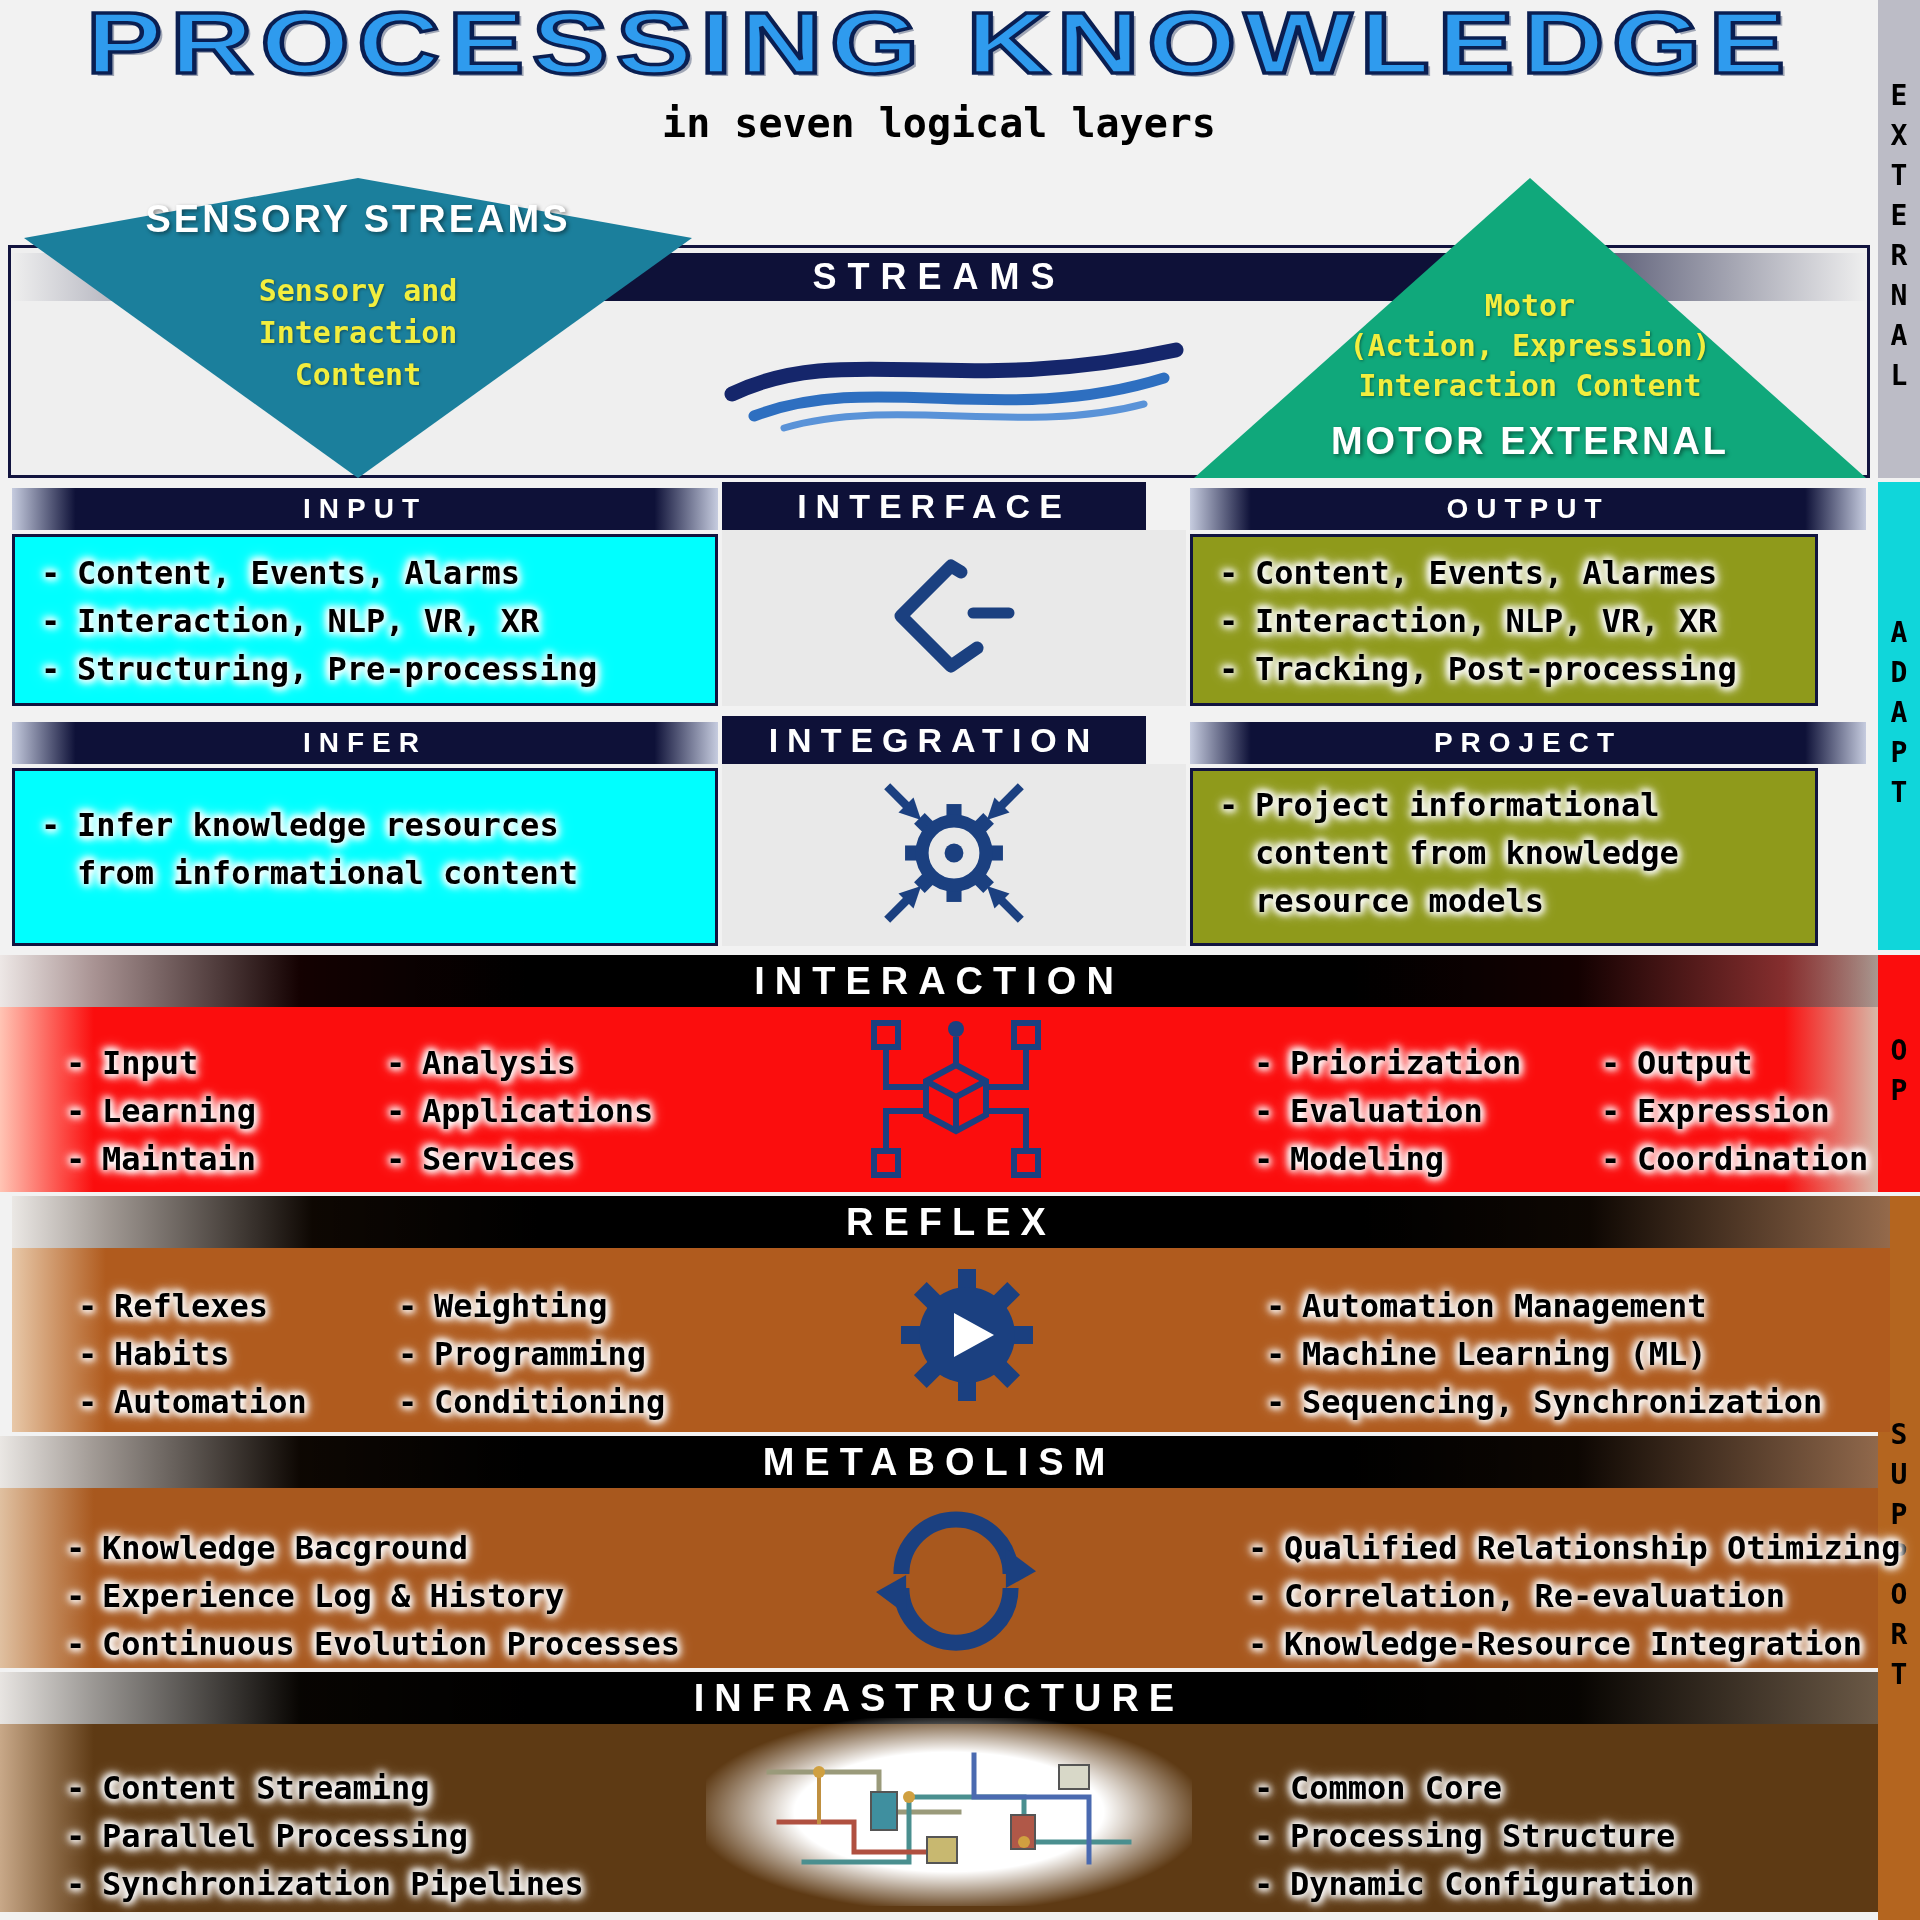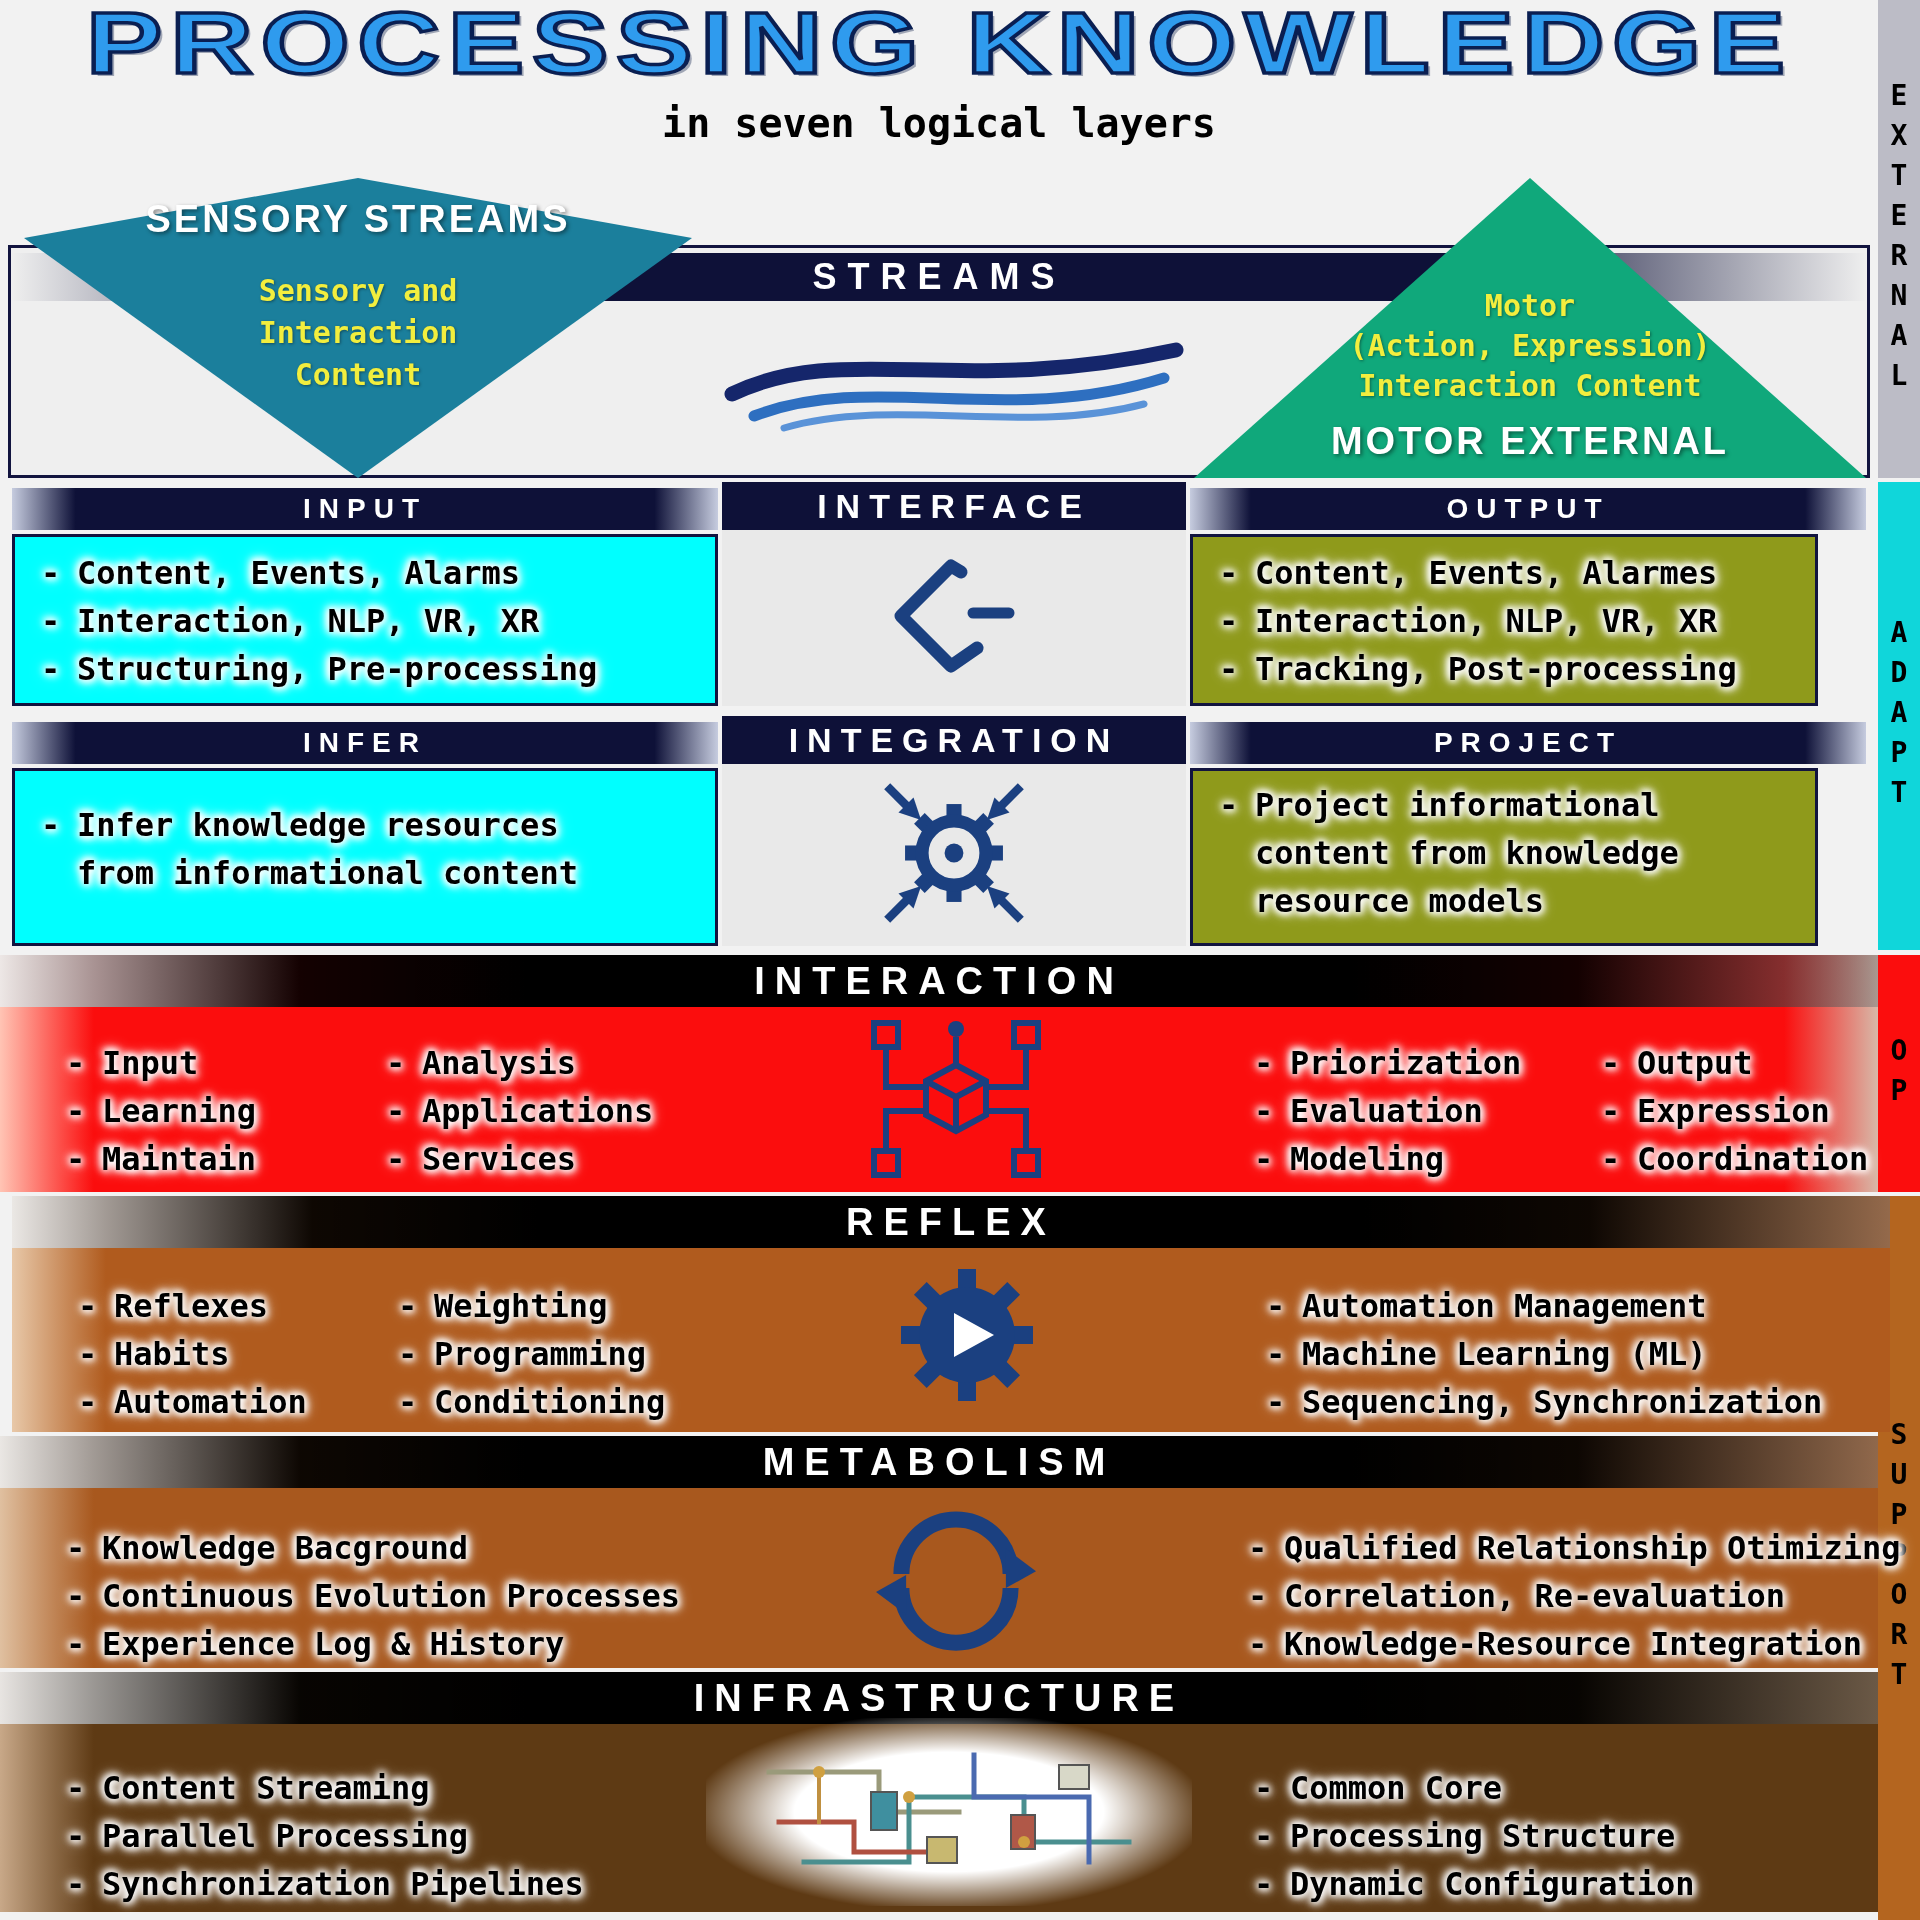--- a/index.html
+++ b/index.html
@@ -50,21 +50,21 @@
 
   .band-header { position:absolute; top:0; left:0; width:100%; height:52px; display:flex; align-items:center; justify-content:center;
     color:#fff; font:bold 38px "Liberation Sans",sans-serif; letter-spacing:10px;
     background:linear-gradient(90deg, rgba(235,235,235,0.9) 0%, rgba(0,0,0,0.92) 16%, #000 28%, #000 72%, rgba(0,0,0,0.92) 84%, rgba(120,120,120,0.5) 100%); }
 
   .col-header { position:absolute; top:6px; height:42px; display:flex; align-items:center; justify-content:center;
     color:#fff; font:bold 28px "Liberation Sans",sans-serif; letter-spacing:8px;
     background:linear-gradient(90deg,#c6ccdf 0%, #0e1138 9%, #0e1138 91%, #c6ccdf 100%); }
   .ch-left { left:12px; width:706px; }
   .ch-right { left:1190px; width:676px; }
-  .center-header { position:absolute; top:0; left:722px; width:464px; height:48px; display:flex; align-items:center; justify-content:center;
+  .center-header { position:absolute; top:0; left:722px; width:424px; height:48px; display:flex; align-items:center; justify-content:center;
     color:#fff; font:bold 34px "Liberation Sans",sans-serif; letter-spacing:9px; background:#0e1138; }
 
   .cbox { position:absolute; border:3px solid #12143f; box-sizing:border-box; }
   .cyan { background:#00ffff; }
   .olive { background:#8f9a1b; }
   .box-left { left:12px; top:52px; width:706px; height:172px; }
   .box-right { left:1190px; top:52px; width:628px; height:172px; }
   #band-integration .box-left, #band-integration .box-right { height:178px; }
   .center-box { position:absolute; left:722px; top:48px; width:464px; height:176px; background:#e9e9e9; display:flex; align-items:center; justify-content:center; }
   #band-integration .center-box { height:182px; }
@@ -278,22 +278,22 @@
       <li class="dash">Automation Management</li>
       <li class="dash">Machine Learning (ML)</li>
       <li class="dash">Sequencing, Synchronization</li>
     </ul>
   </div>
 
   <div class="band" id="band-metabolism">
     <div class="band-header">METABOLISM</div>
     <ul class="list free" style="left:40px; top:76px;">
       <li class="dash">Knowledge Bacground</li>
+      <li class="dash">Experience Log &amp; History</li>
       <li class="dash">Continuous Evolution Processes</li>
-      <li class="dash">Experience Log &amp; History</li>
     </ul>
     <div class="icon-wrap" style="left:876px; top:58px;">
       <svg viewBox="0 0 170 170" width="160" height="160">
         <g fill="none" stroke="#1b4080" stroke-width="17">
           <path d="M27 85 A58 58 0 0 1 143 85"></path>
           <path d="M143 100 A58 58 0 0 1 27 100"></path>
         </g>
         <g fill="#1b4080">
           <polygon points="138,58 170,82 138,100"></polygon>
           <polygon points="32,86 0,104 32,128"></polygon>

